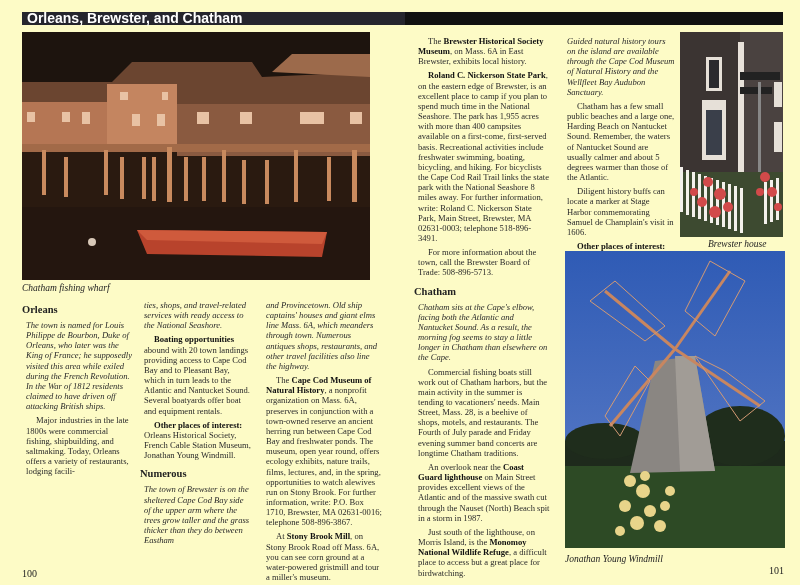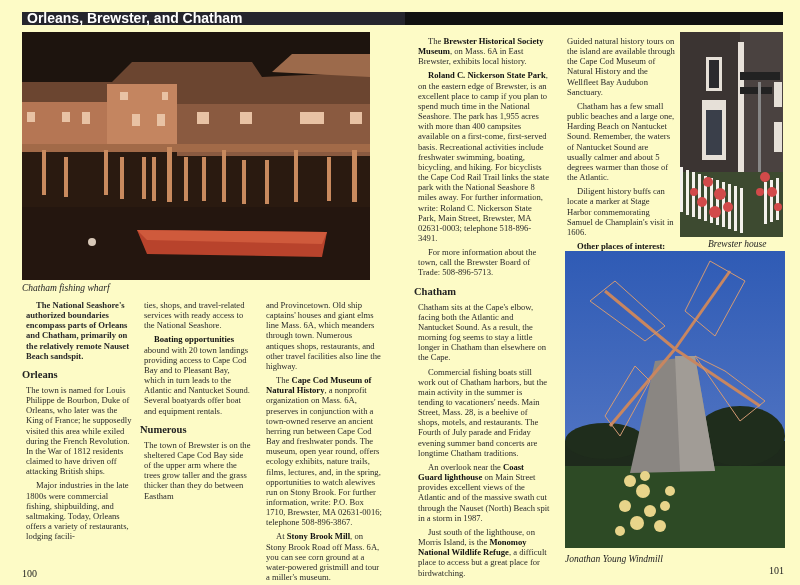--- a/index.html
+++ b/index.html
@@ -4,21 +4,21 @@
 <style>
   html, body { margin:0; padding:0; }
   body { width:800px; height:585px; background:#fdfbc6; position:relative; overflow:hidden; font-family:"Liberation Serif", serif; color:#222; }
   .hdr-left { position:absolute; left:22px; top:12px; width:383px; height:13px; background:#25252d; }
   .hdr-right { position:absolute; left:405px; top:12px; width:378px; height:13px; background:#111; }
   .hdr-title { position:absolute; left:27px; top:11px; font-family:"Liberation Sans", sans-serif; font-weight:bold; font-size:14px; color:#fff; line-height:15px; }
   .photo { position:absolute; overflow:hidden; }
   .caption { position:absolute; font-style:italic; font-size:9.5px; color:#222; }
   .col { position:absolute; font-size:8.6px; line-height:10.15px; color:#2a2a2a; }
   .col p { margin:4px; text-indent:10px; }
-  .col p.noind { text-indent:0; }
+  .col p.noind { text-indent:0;font-style:italic; }
   .col p.lead { font-weight:bold; text-indent:0; }
   .col p.lead2 { font-weight:bold; }
   .col h3 { margin:8px 0 0 0; font-size:10.5px; font-weight:bold; line-height:12px; color:#222; }
   .col b { color:#111; }
   .pagenum { position:absolute; font-size:10px; color:#222; }
 </style>
 </head>
 <body>
 
 <div class="hdr-left"></div>
@@ -67,29 +67,29 @@
     </g>
     <rect x="0" y="175" width="348" height="73" fill="#24160f"></rect>
     <path d="M115,198 L305,200 L300,225 L125,222 Z" fill="#b8432c"></path>
     <path d="M115,198 L125,208 L300,212 L305,200 Z" fill="#cf5a3c"></path>
     <circle cx="70" cy="210" r="4" fill="#d8c8b8"></circle>
   </svg>
 </div>
 <div class="caption" style="left:22px; top:283px;">Chatham fishing wharf</div>
 
 <div class="col" style="left:22px; top:296px; width:114px;">
-  <p class="lead2">The National Seashore's authorized boundaries encompass parts of Orleans and Chatham, primarily on the relatively remote Nauset Beach sandspit.</p>
   <h3>Orleans</h3>
   <p class="noind">The town is named for Louis Philippe de Bourbon, Duke of Orleans, who later was the King of France; he supposedly visited this area while exiled during the French Revolution. In the War of 1812 residents claimed to have driven off attacking British ships.</p>
   <p>Major industries in the late 1800s were commercial fishing, shipbuilding, and saltmaking. Today, Orleans offers a variety of restaurants, lodging facili-</p>
 </div>
 
 <div class="col" style="left:140px; top:296px; width:115px;">
   <p class="noind">ties, shops, and travel-related services with ready access to the National Seashore.</p>
   <p><b>Boating opportunities</b><span> abound with 20 town landings providing access to Cape Cod Bay and to Pleasant Bay, which in turn leads to the Atlantic and Nantucket Sound. Several boatyards offer boat and equipment rentals.</span></p>
+  <p><b>Other places of interest:</b><span> Orleans Historical Society, French Cable Station Museum, Jonathan Young Windmill.</span></p>
   <h3>Numerous</h3>
   <p class="noind">The town of Brewster is on the sheltered Cape Cod Bay side of the upper arm where the trees grow taller and the grass thicker than they do between Eastham</p>
 </div>
 
 <div class="col" style="left:262px; top:296px; width:124px;">
   <p class="noind">and Provincetown. Old ship captains' houses and giant elms line Mass. 6A, which meanders through town. Numerous antiques shops, restaurants, and other travel facilities also line the highway.</p>
   <p><span>The </span><b>Cape Cod Museum of Natural History</b><span>, a nonprofit organization on Mass. 6A, preserves in conjunction with a town-owned reserve an ancient herring run between Cape Cod Bay and freshwater ponds. The museum, open year round, offers ecology exhibits, nature trails, films, lectures, and, in the spring, opportunities to watch alewives run on Stony Brook. For further information, write: P.O. Box 1710, Brewster, MA 02631-0016; telephone 508-896-3867.</span></p>
   <p><span>At </span><b>Stony Brook Mill</b><span>, on Stony Brook Road off Mass. 6A, you can see corn ground at a water-powered gristmill and tour a miller's museum.</span></p>
 </div>
 

